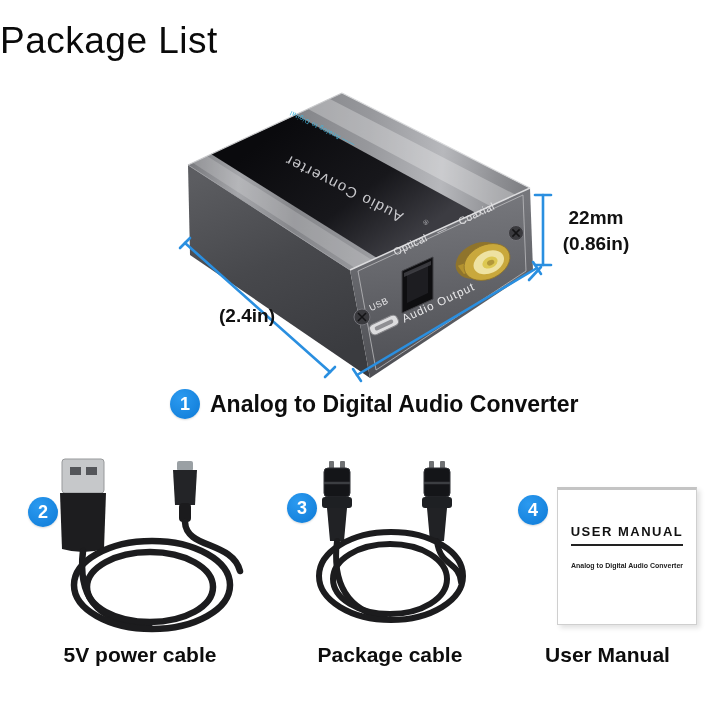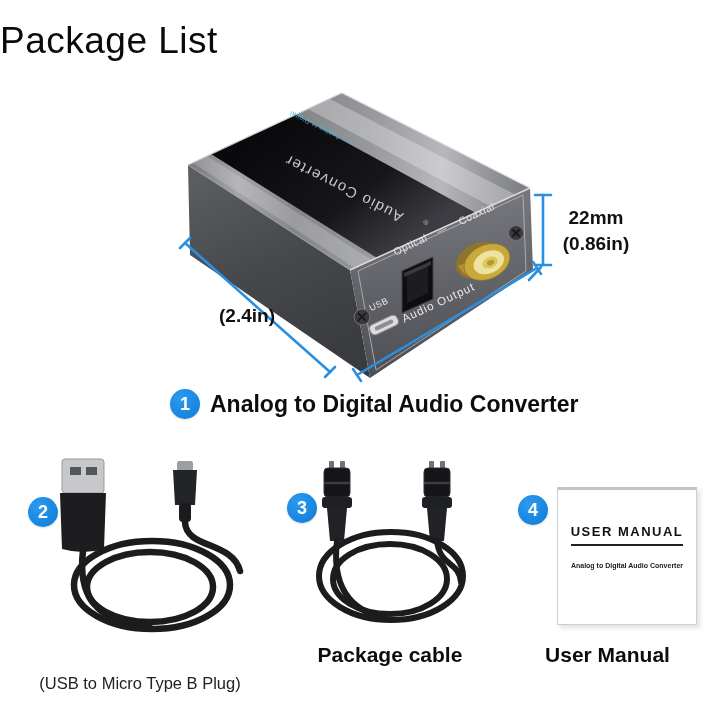--- a/index.html
+++ b/index.html
@@ -177,21 +177,21 @@
       <rect x="179" y="58" width="12" height="19" rx="4" fill="#1b1b1d"></rect>
     </g>
     <g stroke="#1c1c1e" stroke-width="6.5" fill="none" stroke-linecap="round">
       <path d="M83,106 C78,148 92,176 150,183"></path>
       <path d="M185,77 C186,104 232,96 240,126"></path>
       <ellipse cx="152" cy="140" rx="78" ry="44"></ellipse>
       <ellipse cx="150" cy="142" rx="63" ry="35"></ellipse>
     </g>
   </svg>
   <div class="num-badge abs" style="left:28px;top:52px;">2</div>
-  <div class="subcaption">(USB to Micro Type B Plug)</div>
+  <div class="caption">5V power cable</div>
 </div>
 
 <div class="pkg-item" style="left:285px;width:210px;">
   <svg width="210" height="195" viewBox="0 0 210 195" style="position:absolute;left:0;top:0;">
     <g>
       <rect x="44" y="16" width="5" height="8" rx="1" fill="#707274"></rect>
       <rect x="55" y="16" width="5" height="8" rx="1" fill="#707274"></rect>
       <rect x="39" y="23" width="26" height="29" rx="4" fill="#141518" stroke="#303236"></rect>
       <line x1="39" y1="38" x2="65" y2="38" stroke="#3c3e42" stroke-width="2.5"></line>
       <rect x="37" y="52" width="30" height="11" rx="3" fill="#1e2023"></rect>

